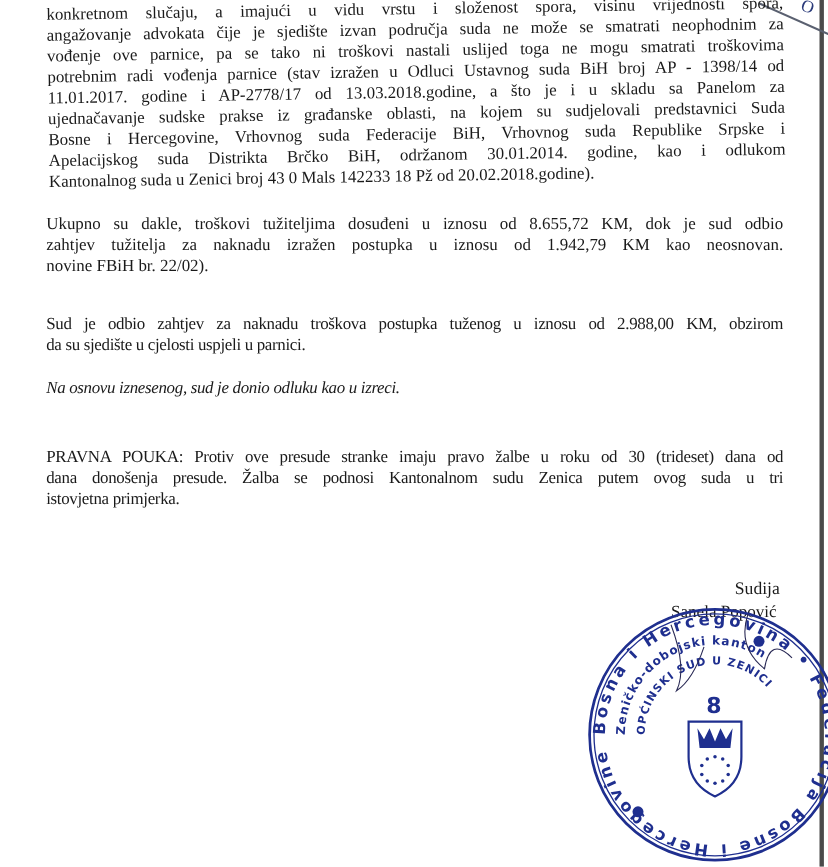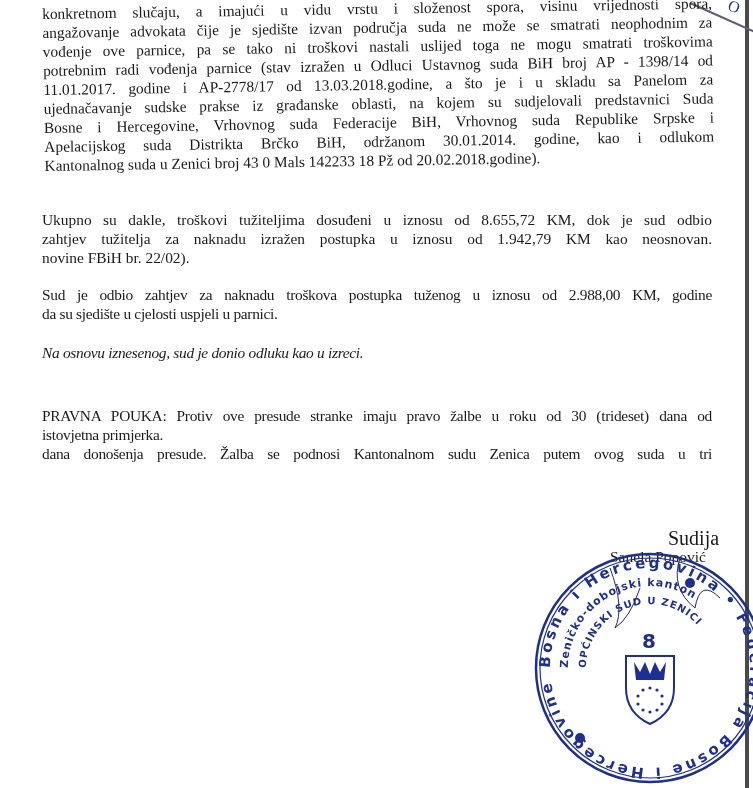--- a/index.html
+++ b/index.html
@@ -9,26 +9,26 @@
     font-family:"Liberation Serif","DejaVu Serif",serif;
   }
   .page { position:absolute; left:0; top:0; width:753px; height:788px; }
   .right-bar { position:absolute; left:745px; top:0; width:4px; height:788px; background:#4a4a4a; }
   .corner-line { position:absolute; left:690px; top:2px; width:70px; height:2px; background:#5a6070; transform:rotate(24deg); transform-origin:left center; }
   .corner-mark { position:absolute; left:728px; top:-2px; font-size:16px; color:#2a3a7a; transform:rotate(20deg); }
   .para { position:absolute; left:42px; width:670px; font-size:15.4px; line-height:19px; text-align:justify; }
   .para .ln { display:block; white-space:nowrap; text-align-last:justify; text-align:justify; }
   .para .ln.last { text-align-last:left; }
   .p1 { top:4px; transform:rotate(-0.9deg); transform-origin:left top; }
-  .p2 { top:194px;margin-top:16px; }
+  .p2 { top:194px; }
   .p3 { top:285px; font-family:"Liberation Sans Narrow","Liberation Serif",serif; }
   .p4 { top:343px;font-style:italic; }
   .p5 { top:406px; }
   .cond { letter-spacing:-0.3px; }
-  .sig-title { position:absolute; left:668px; top:527px; font-size:20px; }
+  .sig-title { position:absolute; left:668px; top:527px; font-size:16px; }
   .sig-name { position:absolute; left:610px; top:548px; font-size:15.5px; }
   .stamp { position:absolute; left:530px; top:548px; width:240px; height:240px; }
 </style>
 </head>
 <body>
 
 <div class="page">
 
   <div class="right-bar"></div>
   <div class="corner-line"></div>
@@ -46,32 +46,32 @@
     <span class="ln last">Kantonalnog suda u Zenici broj 43 0 Mals 142233 18 Pž od 20.02.2018.godine).</span>
   </div>
 
   <div class="para p2">
     <span class="ln">Ukupno su dakle, troškovi tužiteljima dosuđeni u iznosu od 8.655,72 KM, dok je sud odbio</span>
     <span class="ln">zahtjev tužitelja za naknadu izražen postupka u iznosu od  1.942,79 KM kao neosnovan.</span>
     <span class="ln last">novine FBiH br. 22/02).</span>
   </div>
 
   <div class="para p3 cond">
-    <span class="ln">Sud je odbio zahtjev za naknadu troškova postupka tuženog u iznosu od 2.988,00 KM, godine</span>
+    <span class="ln">Sud je odbio zahtjev za naknadu troškova postupka tuženog u iznosu od 2.988,00 KM, obzirom</span>
     <span class="ln last">da su sjedište u cjelosti uspjeli u parnici.</span>
   </div>
 
   <div class="para p4 cond">
     <span class="ln last">Na osnovu iznesenog, sud je donio odluku kao u izreci.</span>
   </div>
 
   <div class="para p5 cond">
     <span class="ln">PRAVNA POUKA: Protiv ove presude stranke imaju pravo žalbe u roku od 30 (trideset) dana od</span>
+    <span class="ln">dana donošenja presude. Žalba se podnosi Kantonalnom sudu Zenica putem ovog suda u tri</span>
     <span class="ln last">istovjetna primjerka.</span>
-    <span class="ln">dana donošenja presude. Žalba se podnosi Kantonalnom sudu Zenica putem ovog suda u tri</span>
   </div>
 
   <div class="sig-title">Sudija</div>
   <div class="sig-name">Sanela Popović</div>
 
   <svg class="stamp" viewBox="0 0 240 240">
     <defs>
       <path id="c-outer" d="M120,120 m-100,0 a100,100 0 1,1 200,0 a100,100 0 1,1 -200,0"></path>
       <path id="c-mid" d="M120,120 m-82,0 a82,82 0 1,1 164,0 a82,82 0 1,1 -164,0"></path>
       <path id="c-in" d="M120,120 m-64,0 a64,64 0 1,1 128,0 a64,64 0 1,1 -128,0"></path>

